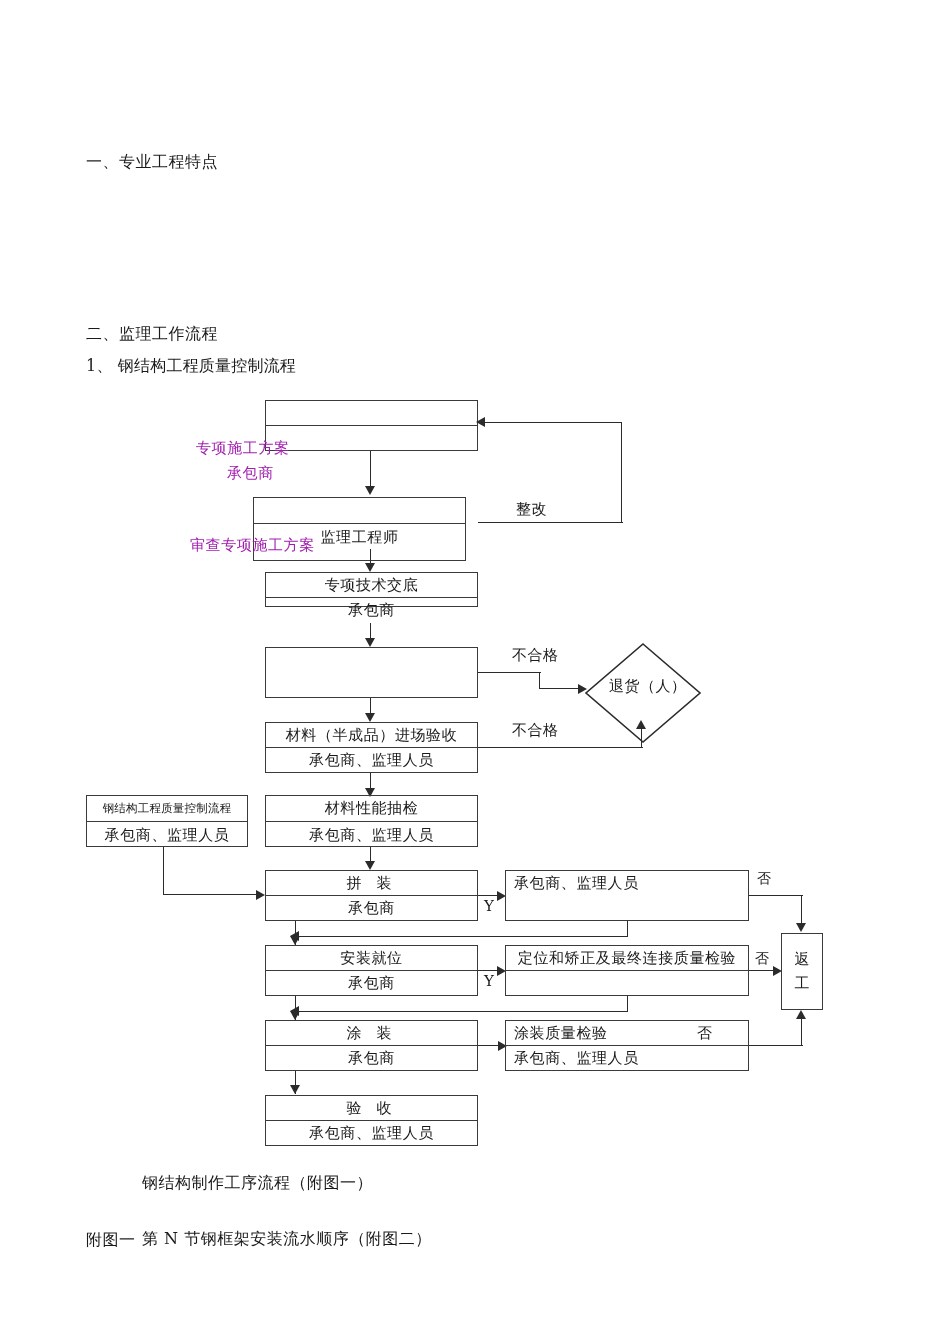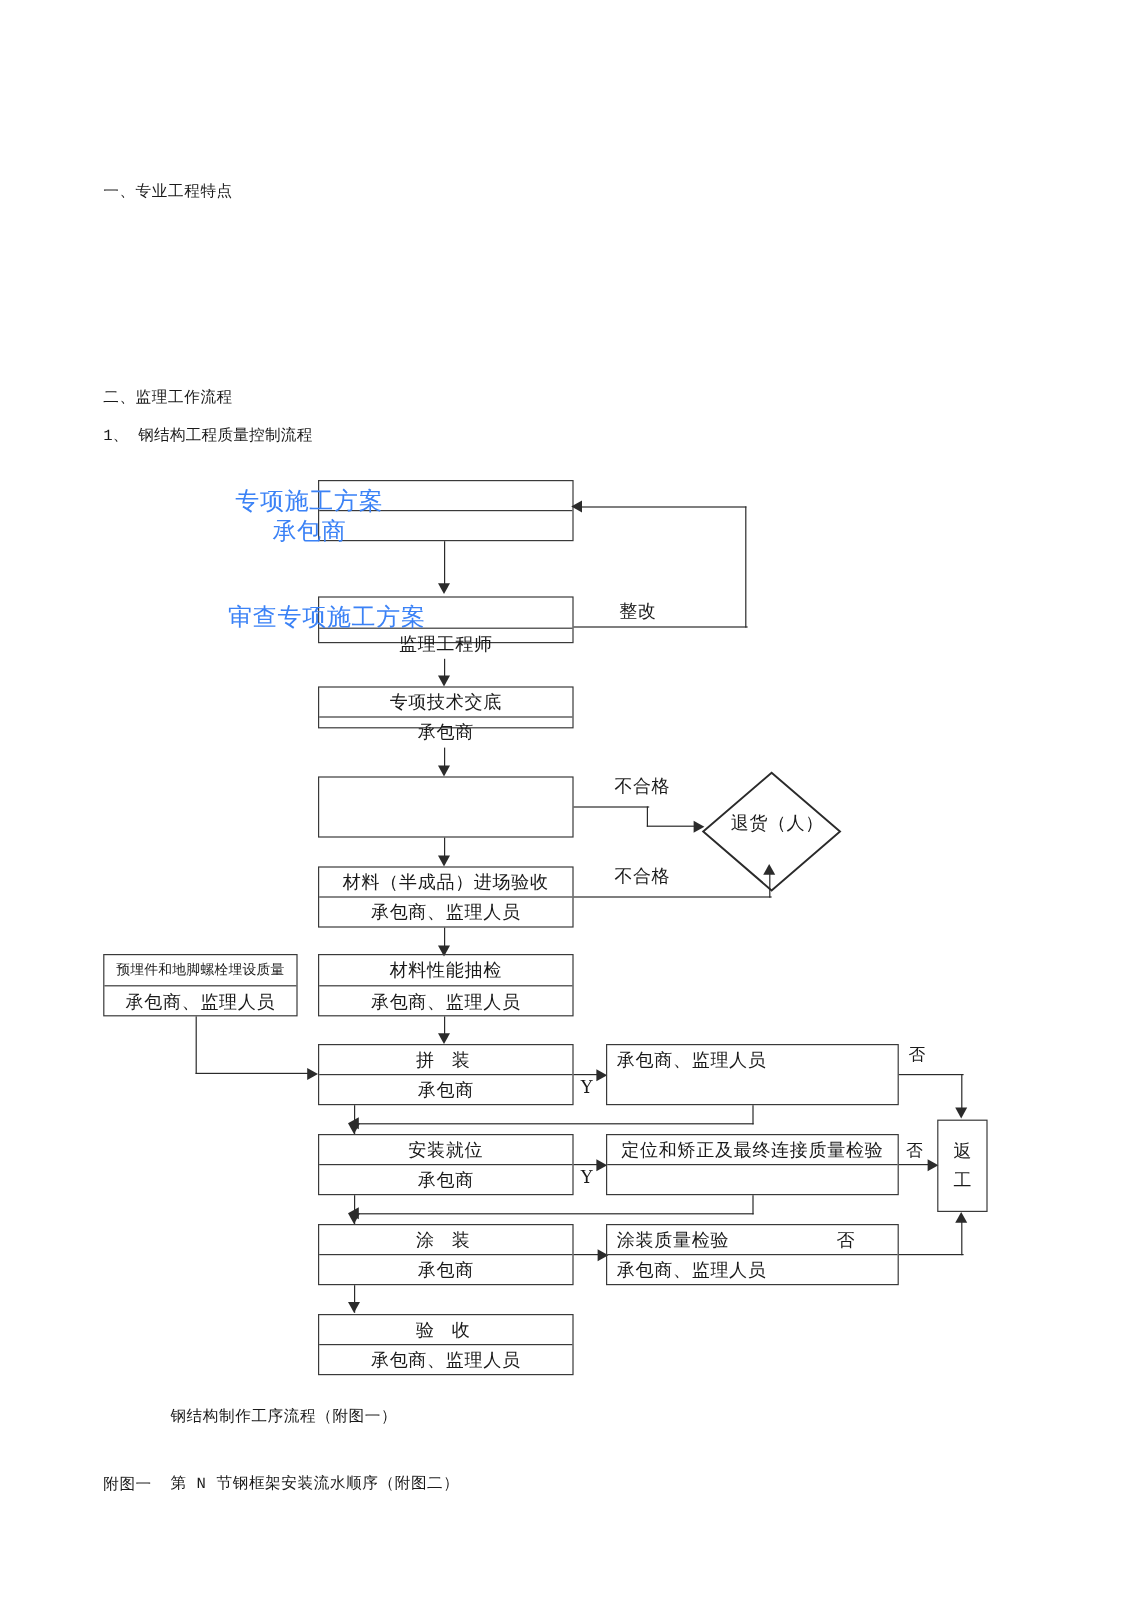--- a/index.html
+++ b/index.html
@@ -20,25 +20,24 @@
     position: absolute;
     left: 0; top: 0;
     width: 950px;
     height: 1344px;
   }
 
   
   .ptext {
     position: absolute;
     white-space: pre;
-    font-size: 13px;
+    font-size: 16px;
     line-height: 1.1;
     letter-spacing: 0.5px;
     color: #1a1a1a;
-    font-family: Liberation Mono, monospace;
   }
   .ptext.num { letter-spacing: 0.2px; }
 
   
   .fbox {
     position: absolute;
     box-sizing: border-box;
     border: 1.3px solid #3a3a3a;
     background: transparent;
   }
@@ -57,24 +56,25 @@
   .fcell.h25 { height: 25px; }
   .fcell.h26 { height: 26px; }
   .fcell.small { font-size: 11.5px; letter-spacing: 0.2px; }
   .fcell.left { justify-content: flex-start; padding-left: 8px; }
   .fcell.spread { letter-spacing: 5px; }
 
   
   .overflow-label {
     position: absolute;
     white-space: pre;
-    font-size: 20px;
+    font-size: 15px;
     letter-spacing: 0.6px;
-    color: #3b82f6;
+    color: #a21caf;
     z-index: 4;
+    margin-top: 35px;
   }
 
   
   .vbox-text {
     height: 100%;
     display: flex;
     flex-direction: column;
     align-items: center;
     justify-content: center;
     font-size: 15px;
@@ -157,21 +157,21 @@
     <div class="fbox" style="left:265px; top:400px; width:213px; height:51px;">
       <div class="fcell top h25"></div>
       <div class="fcell h25"></div>
     </div>
     <div class="overflow-label" style="left:196px; top:404px;">专项施工方案</div>
     <div class="overflow-label" style="left:227px; top:429px;">承包商</div>
 
     <div class="ln lnv" style="left:370px; top:451px; height:37px;"></div>
     <div class="arrow down" style="left:365px; top:486px;"></div>
 
-    <div class="fbox" style="left:265px; top:497px; width:213px; height:39px;">
+    <div class="fbox" style="left:253px; top:497px; width:213px; height:64px;">
       <div class="fcell top h26"></div>
       <div class="fcell h26">监理工程师</div>
     </div>
     <div class="overflow-label" style="left:190px; top:501px;">审查专项施工方案</div>
 
     <div class="ln lnh" style="left:478px; top:522px; width:145px;"></div>
     <div class="ln lnv" style="left:621px; top:422px; height:101px;"></div>
     <div class="ln lnh" style="left:483px; top:422px; width:139px;"></div>
     <div class="arrow left" style="left:476px; top:417px;"></div>
     <div class="edge-label" style="left:516px; top:500px;">整改</div>
@@ -214,21 +214,21 @@
     <div class="ln lnh" style="left:478px; top:747px; width:165px;"></div>
     <div class="ln lnv" style="left:641px; top:755px; height:-0px;"></div>
     <div class="ln lnv" style="left:641px; top:728px; height:20px;"></div>
     <div class="arrow up" style="left:636px; top:720px;"></div>
     <div class="edge-label" style="left:512px; top:721px;">不合格</div>
 
     <div class="ln lnv" style="left:370px; top:773px; height:17px;"></div>
     <div class="arrow down" style="left:365px; top:788px;"></div>
 
     <div class="fbox" style="left:86px; top:795px; width:162px; height:52px;">
-      <div class="fcell top h26 small">预埋件和地脚螺栓埋设质量</div>
+      <div class="fcell top h26 small">钢结构工程质量控制流程</div>
       <div class="fcell h26">承包商、监理人员</div>
     </div>
 
     <div class="ln lnv" style="left:163px; top:847px; height:48px;"></div>
     <div class="ln lnh" style="left:163px; top:894px; width:95px;"></div>
     <div class="arrow right" style="left:256px; top:890px;"></div>
 
     <div class="fbox" style="left:265px; top:795px; width:213px; height:52px;text-align:right;">
       <div class="fcell top h26">材料性能抽检</div>
       <div class="fcell h26">承包商、监理人员</div>

